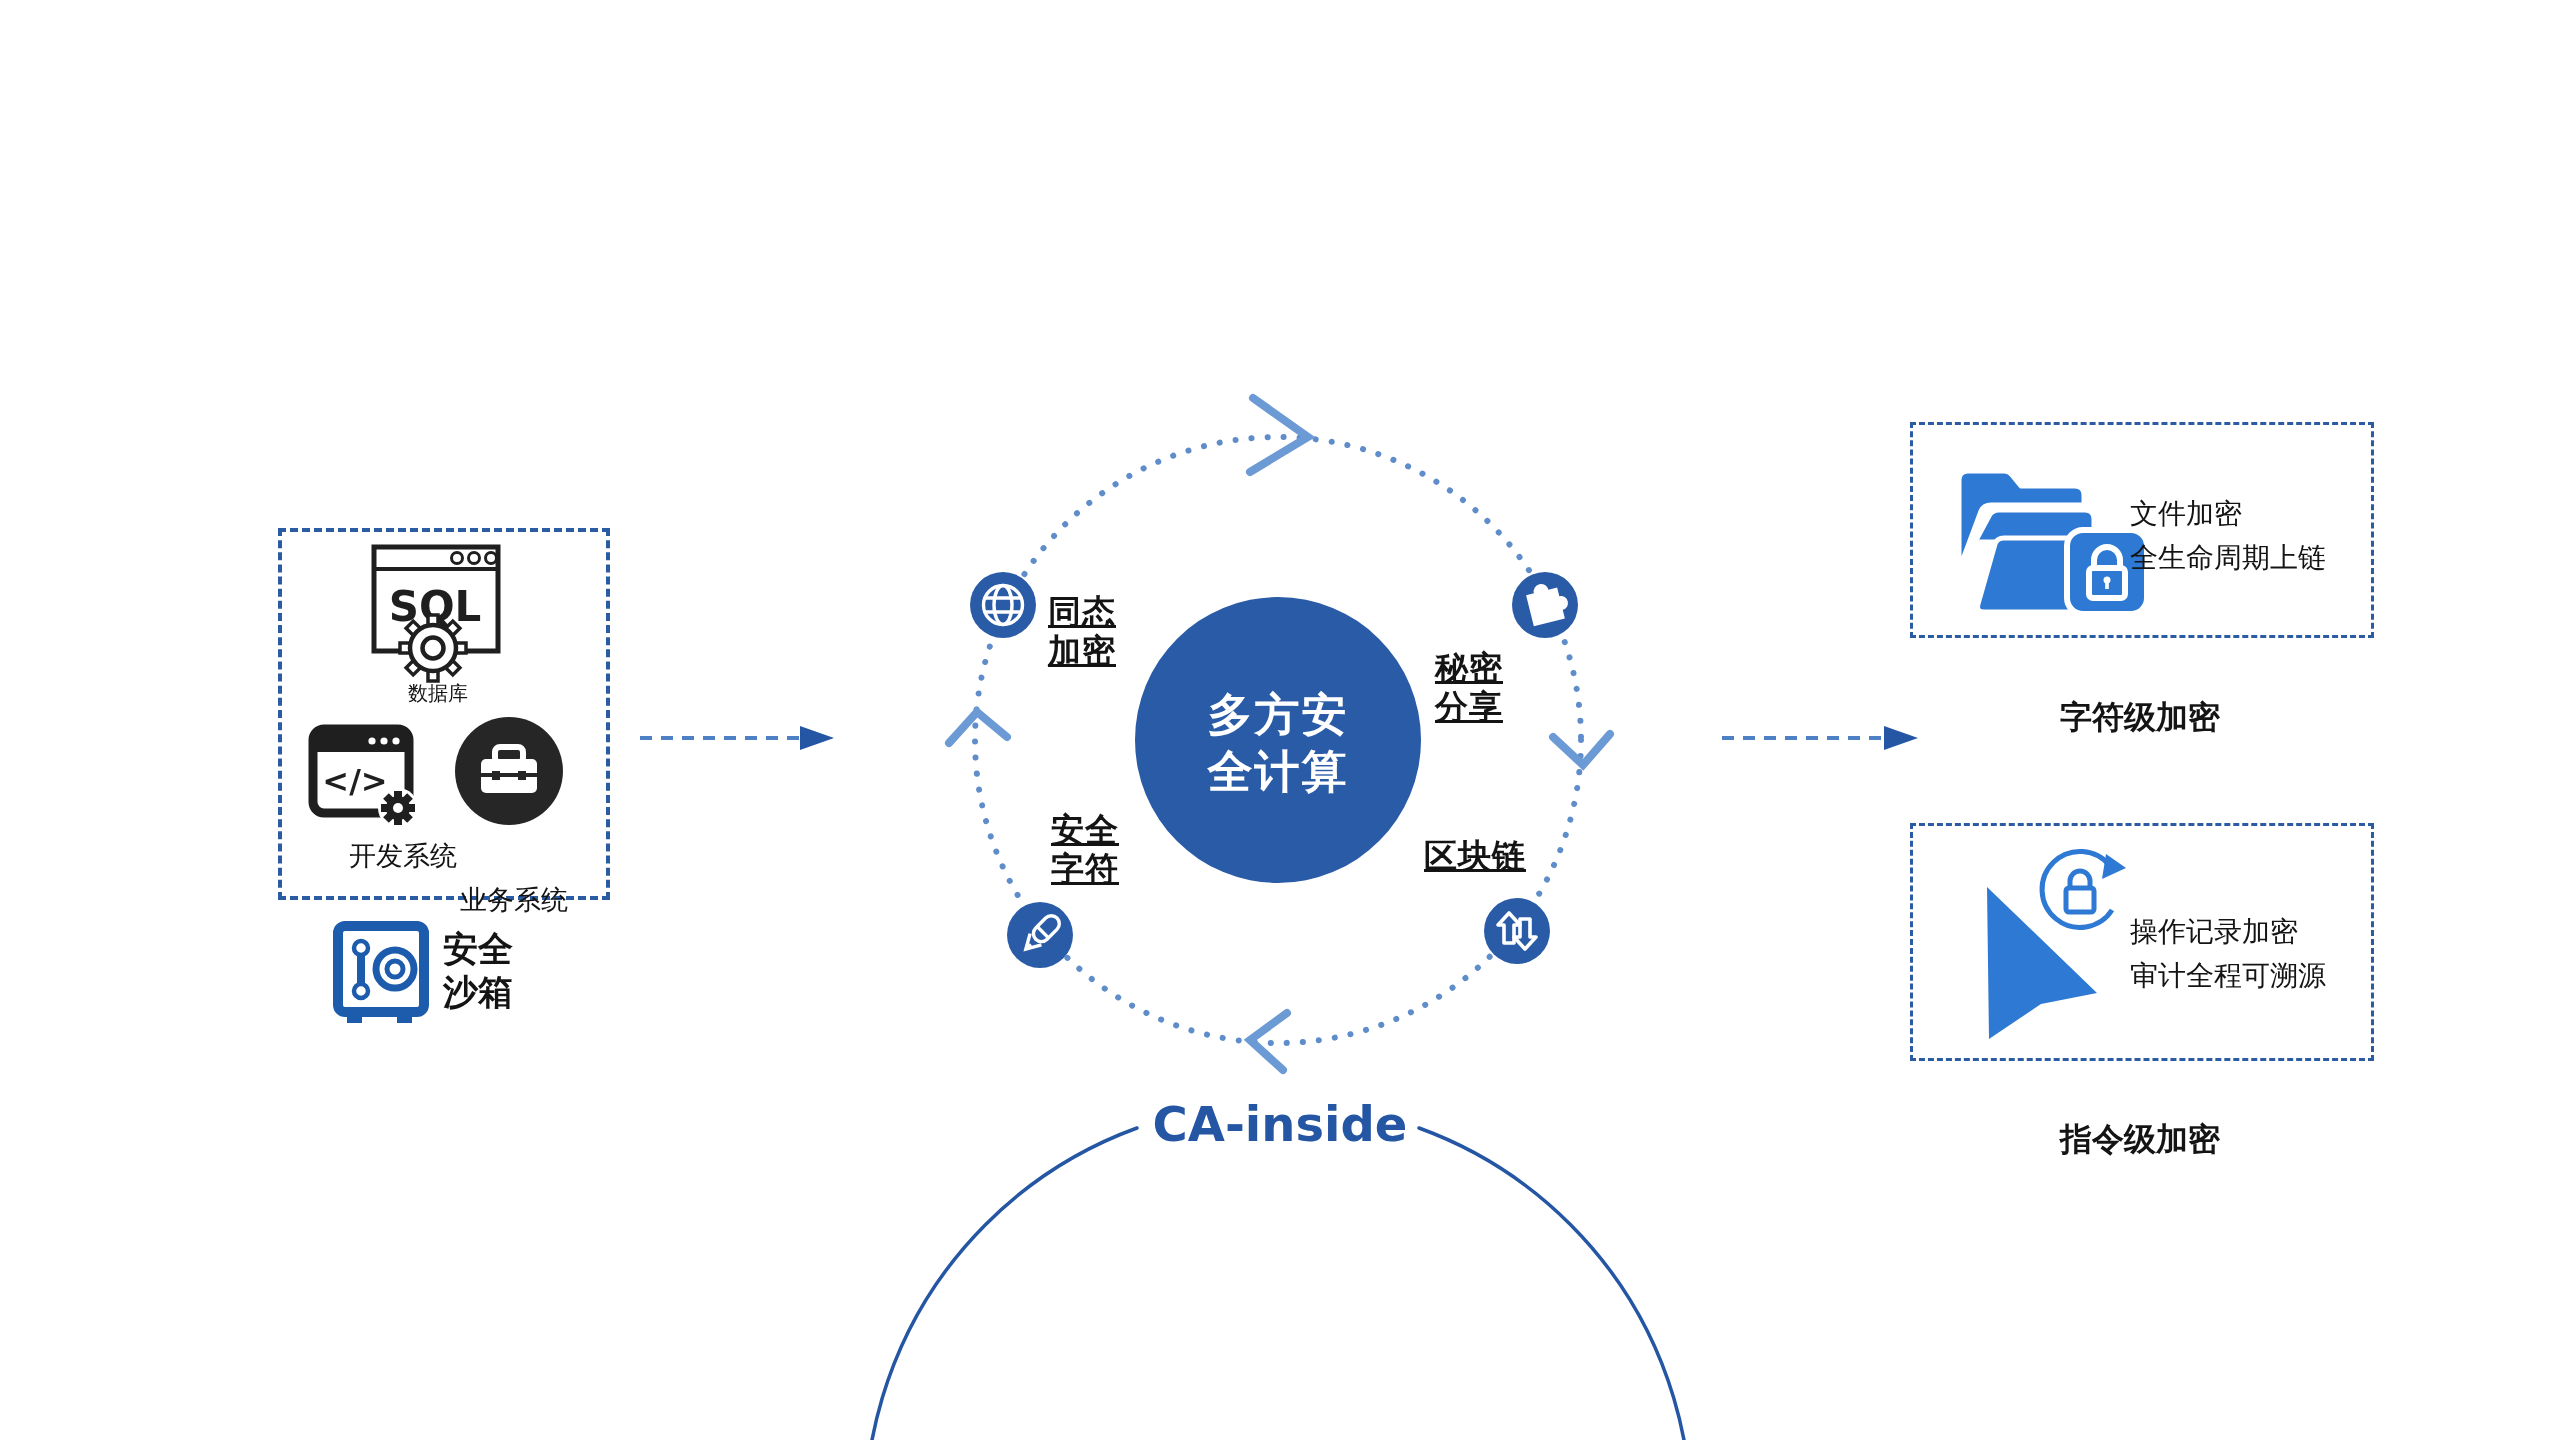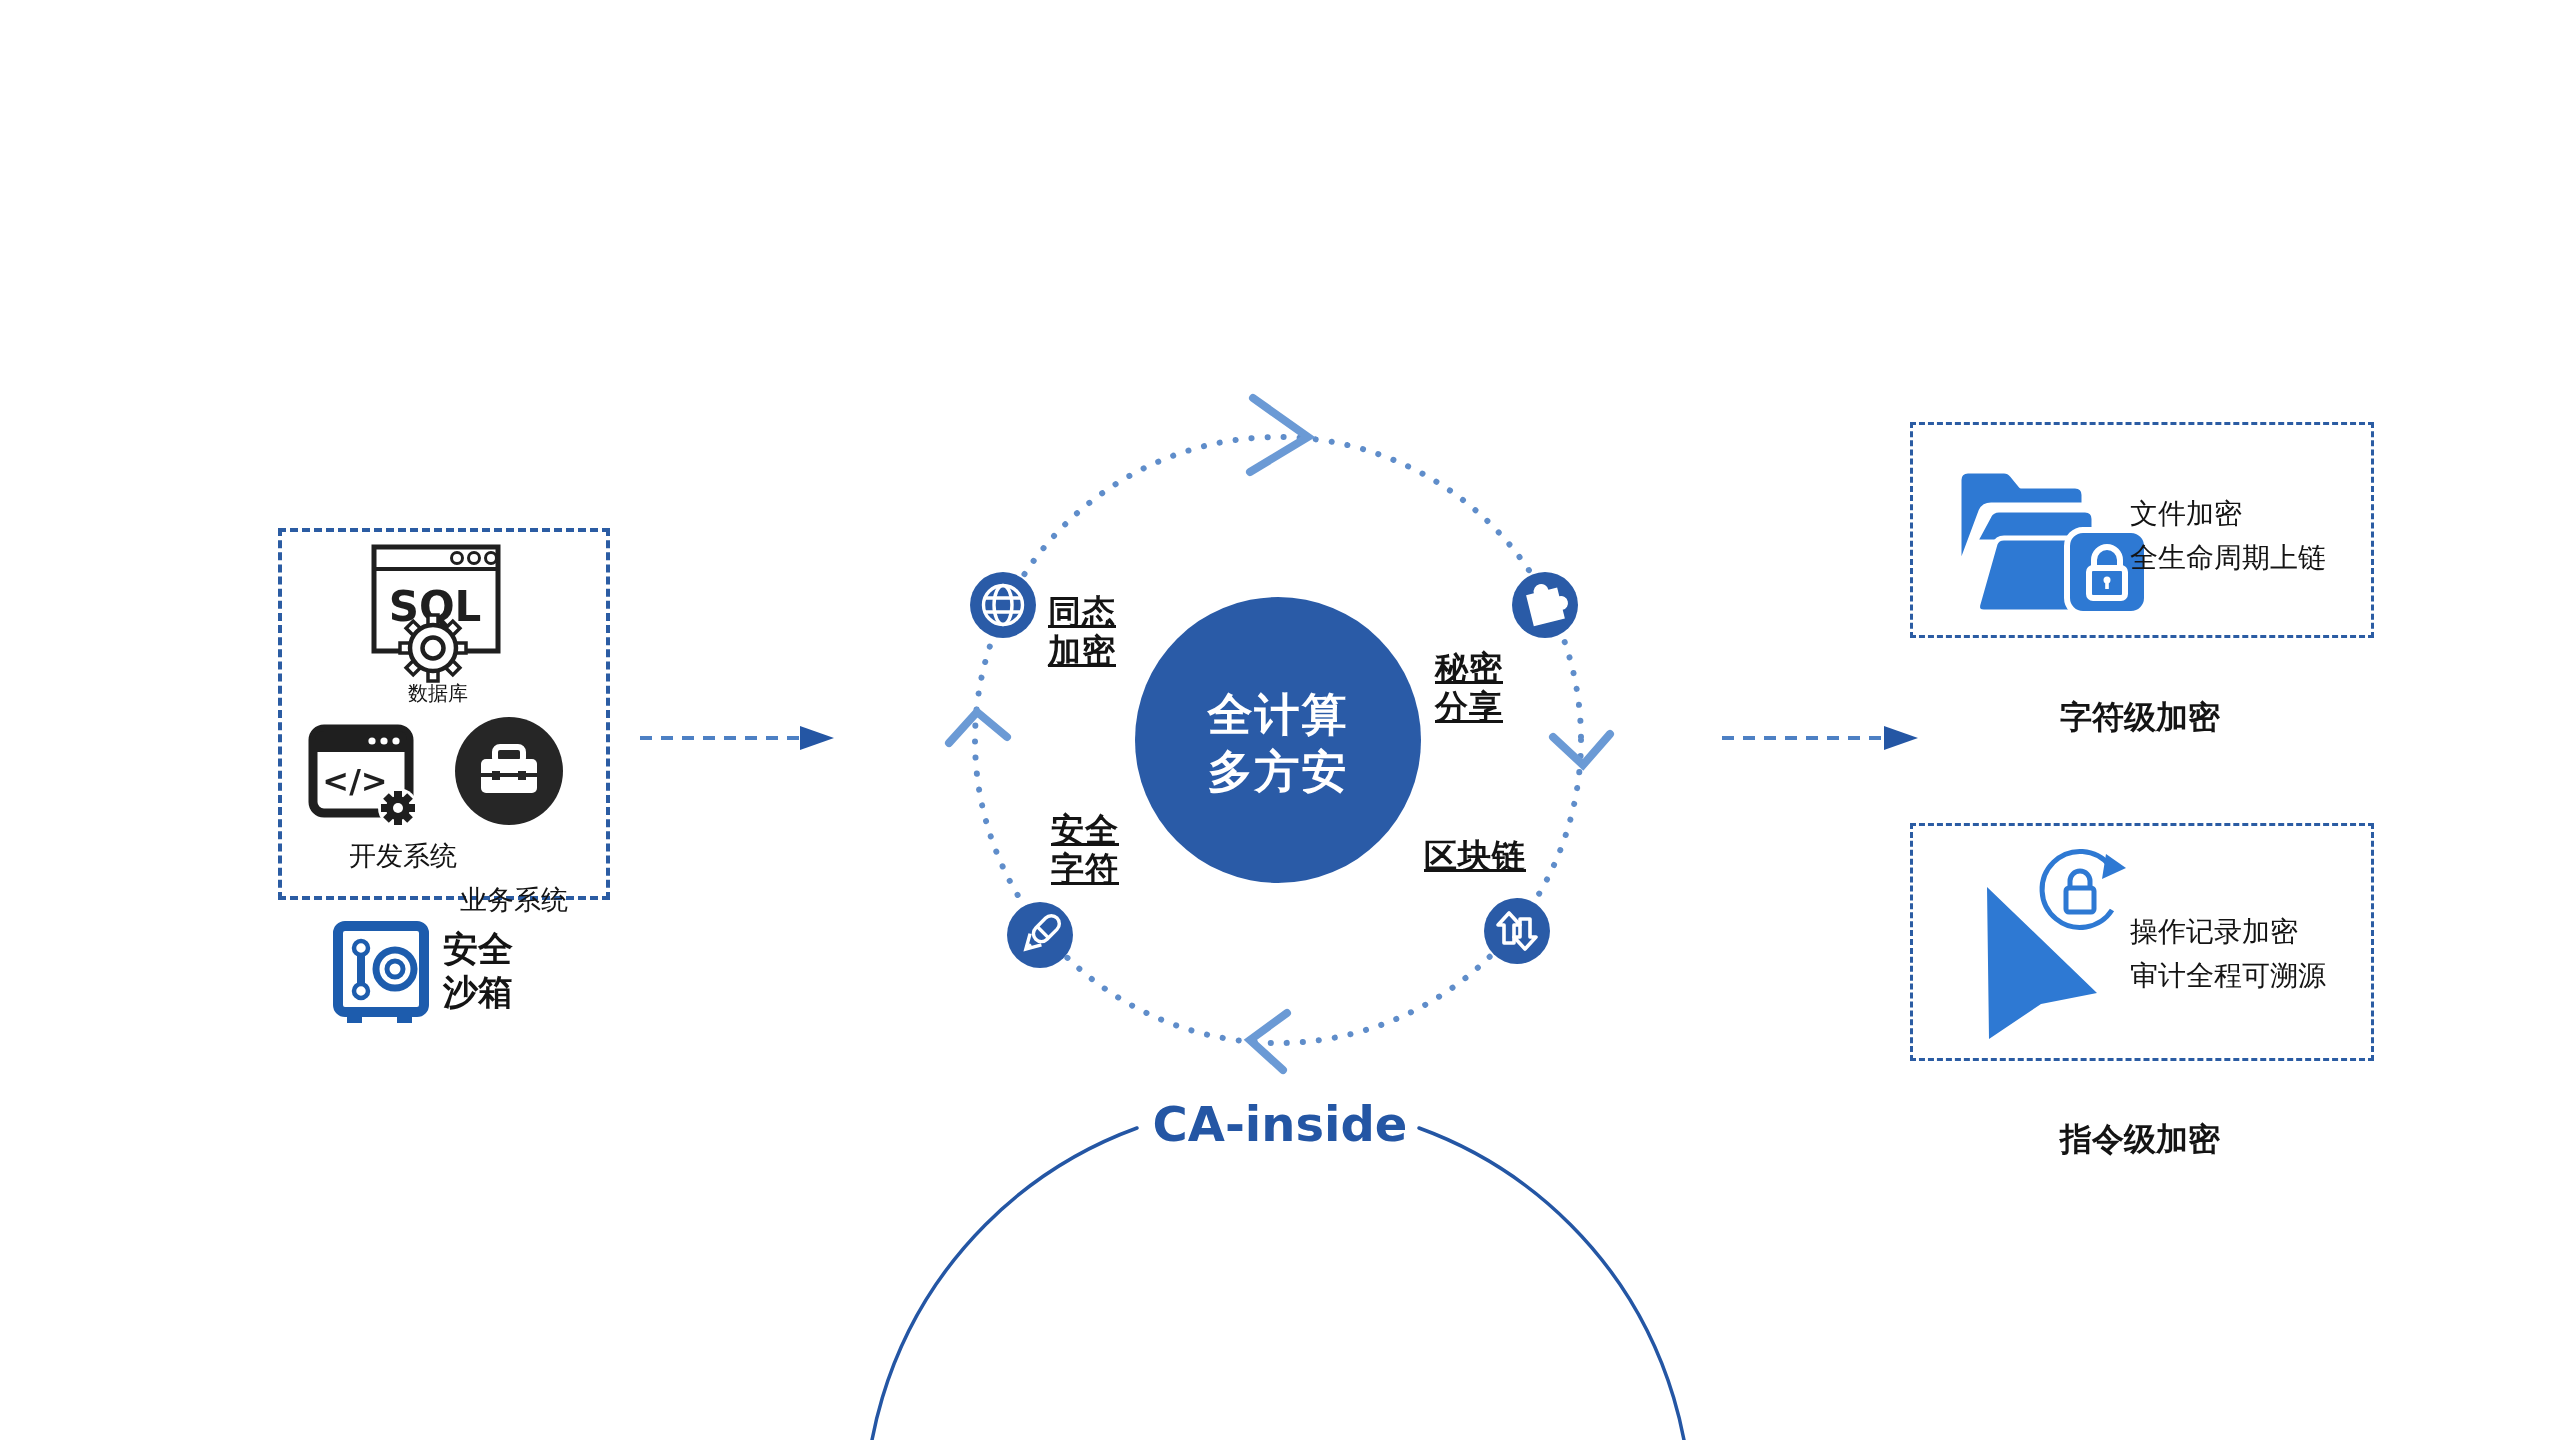--- a/index.html
+++ b/index.html
@@ -174,22 +174,22 @@
     <circle cx="28" cy="70" r="7" fill="#ffffff" stroke="#1d5cad" stroke-width="4.5"></circle>
     <circle cx="62" cy="48" r="19" fill="none" stroke="#1d5cad" stroke-width="7"></circle>
     <circle cx="62" cy="48" r="8" fill="none" stroke="#1d5cad" stroke-width="5"></circle>
   </svg>
   <div class="abs zh bold two-line" style="left:443px;top:928px;font-size:35px;">
     <span>安全</span>
     <span>沙箱</span>
   </div>
 
   <div class="core-text">
+    <span>多方安</span>
     <span>全计算</span>
-    <span>多方安</span>
   </div>
   <div class="brand">CA-inside</div>
 
   <div class="node-label" style="left:1048px;top:592px;">
     <span>同态</span>
     <span>加密</span>
   </div>
   <div class="node-label" style="left:1435px;top:608px;margin-top:40px;">
     <span>秘密</span>
     <span>分享</span>

